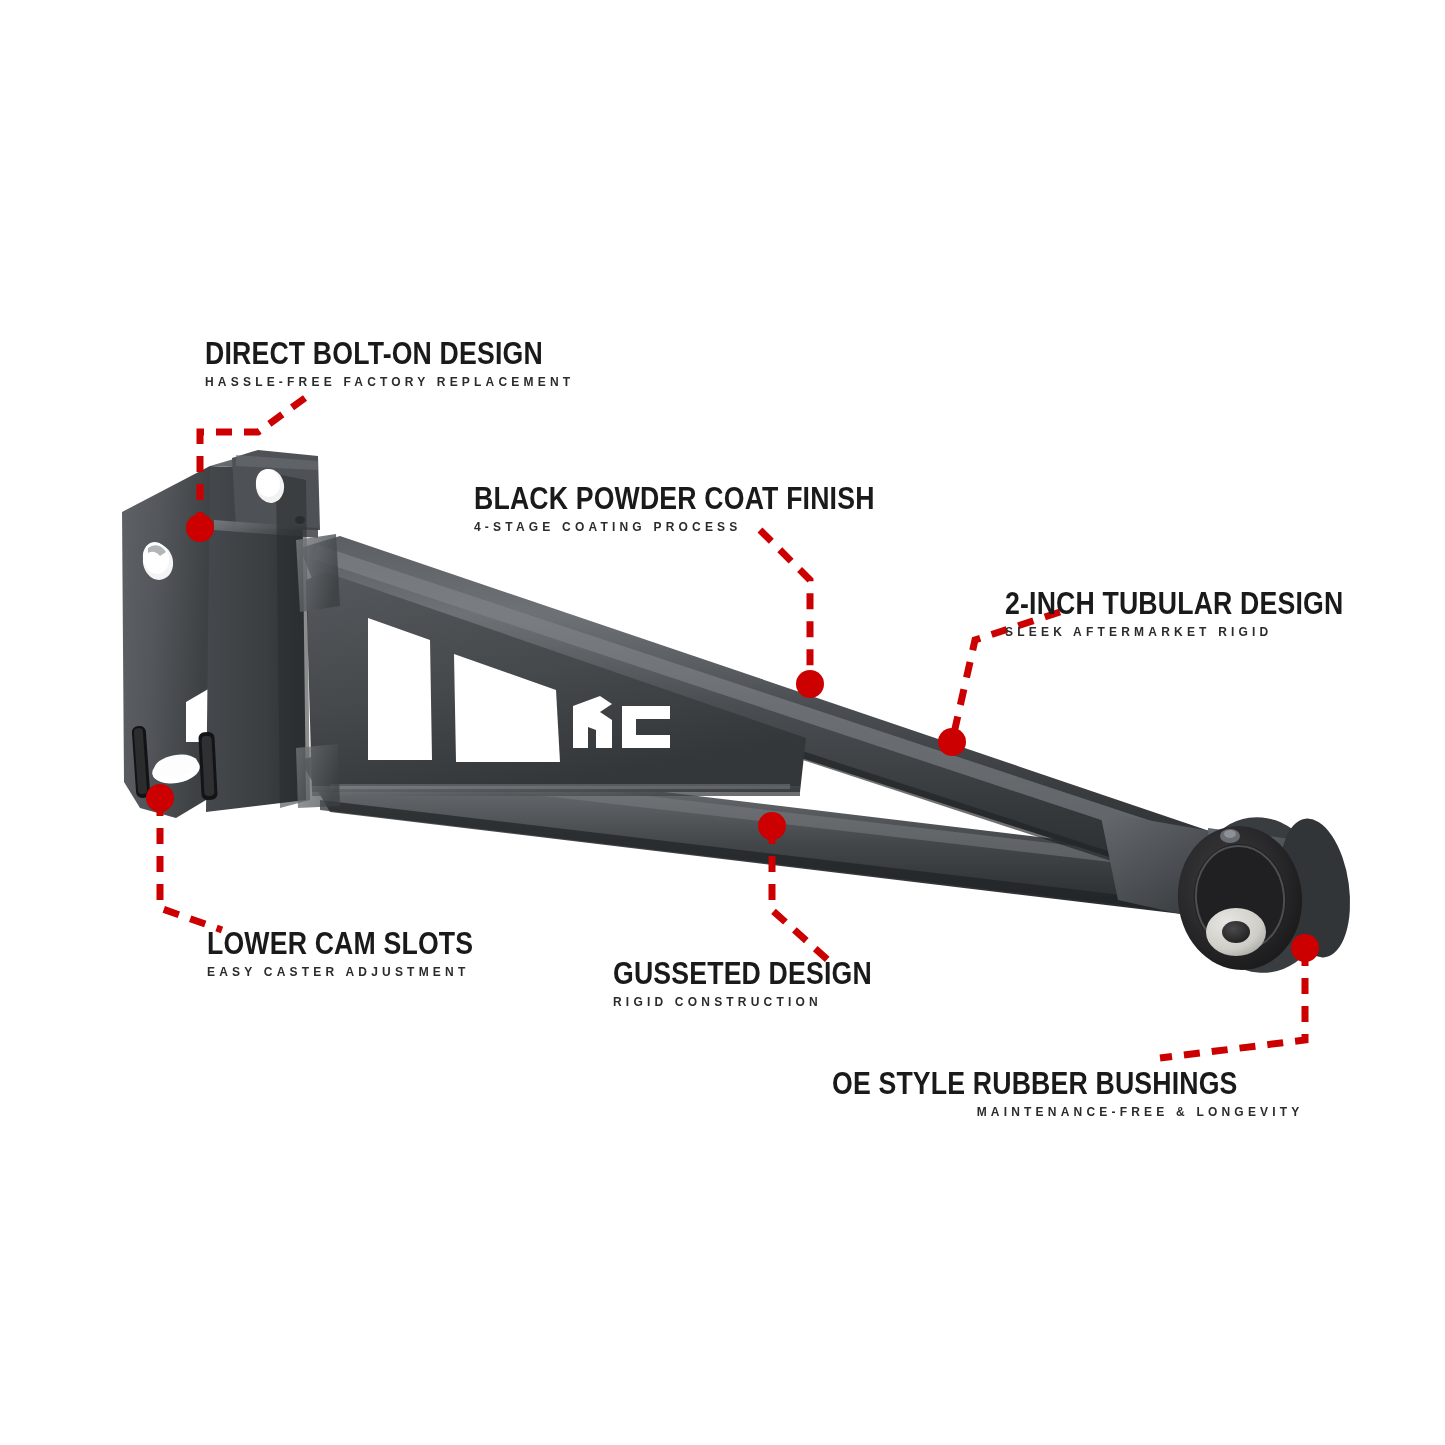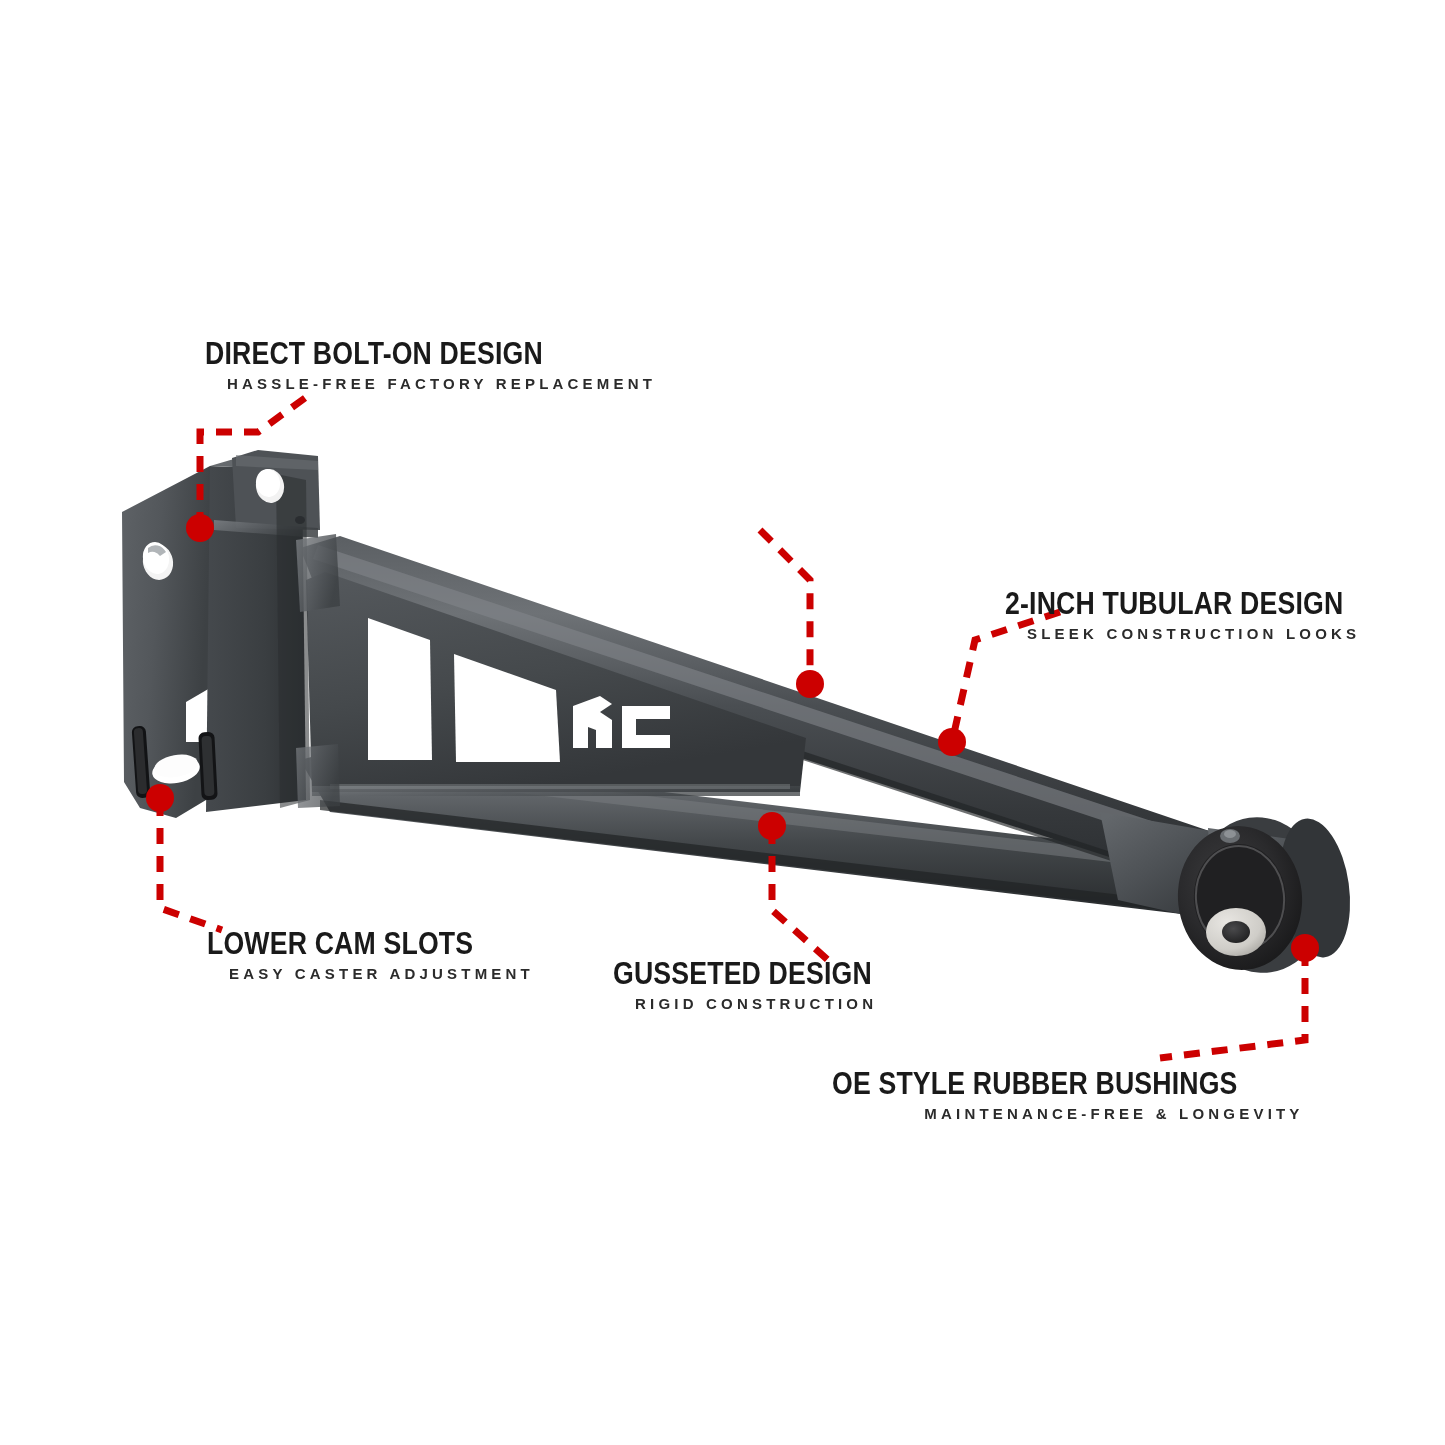--- a/index.html
+++ b/index.html
@@ -33,25 +33,24 @@
     font-size: 31px;
     line-height: 1.0;
     letter-spacing: 0.2px;
     transform: scaleX(0.86);
     transform-origin: left center;
   }
   .callout .sub {
     font-family: "Liberation Sans", sans-serif;
     font-weight: 700;
     color: #2b2b2b;
-    font-size: 15px;
+    font-size: 12px;
     letter-spacing: 4.2px;
     line-height: 1.0;
     margin-top: 7px;
-    margin-left: 22px;
   }
   .callout.left   { text-align: left; }
 </style>
 </head>
 <body>
 
 <div id="stage">
 
   <svg id="artwork" viewBox="0 0 1445 1445" xmlns="http://www.w3.org/2000/svg">
     <defs>
@@ -218,24 +217,28 @@
       <circle cx="772" cy="826" r="14"></circle>
       <circle cx="1305" cy="948" r="14"></circle>
     </g>
   </svg>
 
   <div class="callout left" style="left:205px; top:338px;">
     <div class="title">DIRECT BOLT-ON DESIGN</div>
     <div class="sub">HASSLE-FREE FACTORY REPLACEMENT</div>
   </div>
 
+  <div class="callout left" style="left:474px; top:483px;">
+    <div class="title">BLACK POWDER COAT FINISH</div>
+    <div class="sub">4-STAGE COATING PROCESS</div>
+  </div>
 
   <div class="callout left" style="left:1005px; top:588px;">
     <div class="title">2-INCH TUBULAR DESIGN</div>
-    <div class="sub">SLEEK CONSTRUCTION LOOKS</div>
+    <div class="sub">SLEEK AFTERMARKET RIGID</div>
   </div>
 
   <div class="callout left" style="left:207px; top:928px;">
     <div class="title">LOWER CAM SLOTS</div>
     <div class="sub">EASY CASTER ADJUSTMENT</div>
   </div>
 
   <div class="callout left" style="left:613px; top:958px;">
     <div class="title">GUSSETED DESIGN</div>
     <div class="sub">RIGID CONSTRUCTION</div>

